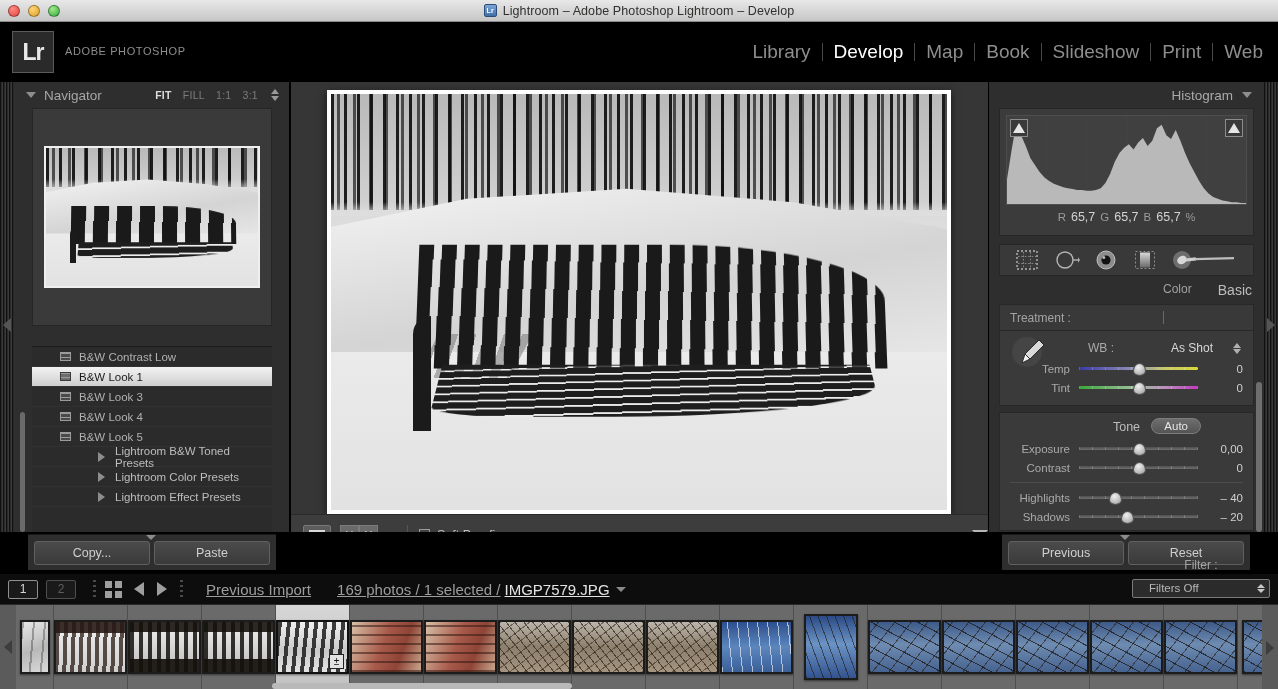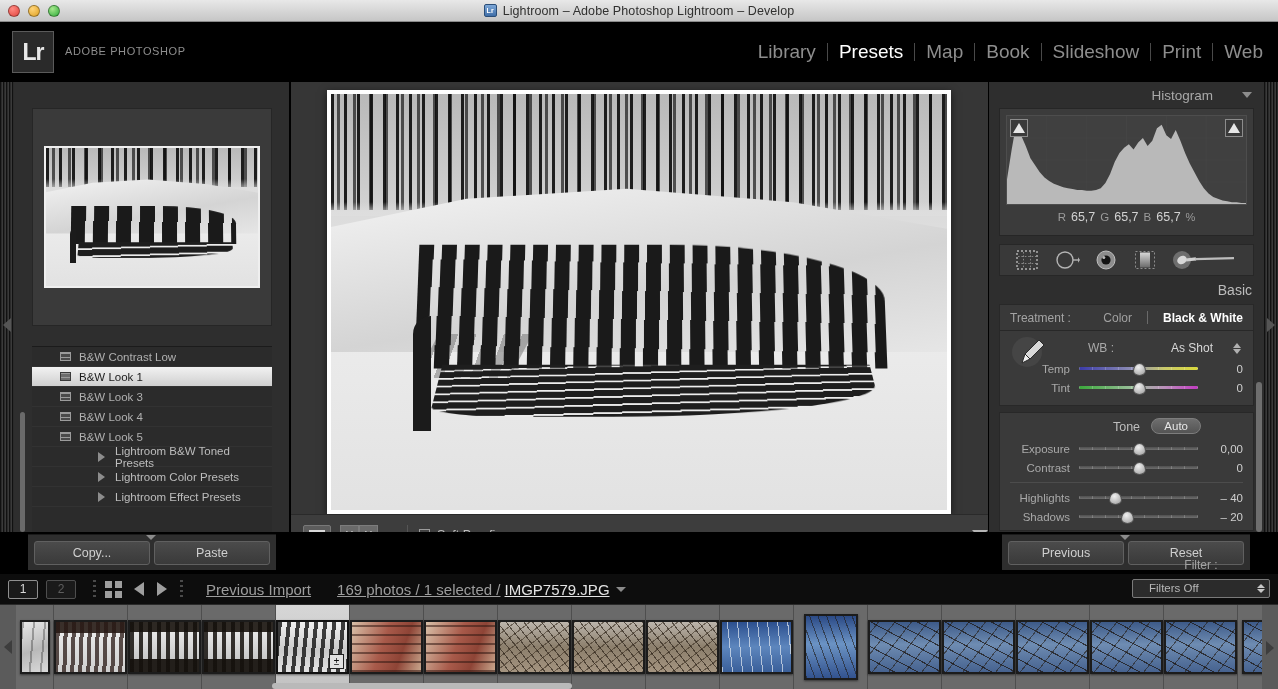--- a/index.html
+++ b/index.html
@@ -238,21 +238,21 @@
     border-top: 9px solid #b5b5b5;
   }
 
   
   .right-panel {
     position: absolute; right: 14px; top: 0; width: 276px; height: 490px;
     background: #2e2e2e; border-left: 1px solid #000;
   }
   .rp-head {
     display: flex; align-items: center; justify-content: flex-end;
-    height: 26px; padding-right: 12px; color: #a9a9a9; font-size: 13.5px; gap: 20px;
+    height: 26px; padding-right: 12px; color: #a9a9a9; font-size: 13.5px;
   }
   .rp-head .tri-r {
     width: 0; height: 0; border-left: 5px solid transparent; border-right: 5px solid transparent;
     border-top: 6px solid #8d8d8d; margin-left: 9px;
   }
   .histo-box {
     margin: 0 10px; height: 128px; background: #3b3b3b;
     border: 1px solid #262626; padding: 6px; position: relative;
   }
   .histo-canvas {
@@ -285,21 +285,21 @@
   .tools-strip svg { display: block; }
 
   .basic-head {
     display: flex; align-items: center; justify-content: flex-end;
     height: 28px; padding-right: 12px; color: #bcbcbc; font-size: 14px;
   }
   .treatment {
     margin: 0 10px; height: 27px; background: #393939; border: 1px solid #282828;
     display: flex; align-items: center; padding: 0 10px; color: #a4a4a4; font-size: 12px;
   }
-  .treatment .tv { margin-left: auto; display: flex; align-items: flex-start; gap: 15px; }
+  .treatment .tv { margin-left: auto; display: flex; align-items: flex-start; gap: 15px; flex-direction: column; }
   .treatment .tv .opt { color: #a0a0a0; }
   .treatment .tv .opt.on { color: #fff; font-weight: bold; }
   .treatment .tv .bar { width: 1px; height: 13px; background: #6a6a6a; }
 
   .wb-block {
     margin: 0 10px; background: #3a3a3a; border: 1px solid #282828;
     border-top: none; padding: 6px 10px 8px; position: relative;
   }
   .wb-row { display: flex; align-items: center; height: 22px; color: #a9a9a9; font-size: 12px; }
   .wb-row .lbl-wb { margin-left: 78px; }
@@ -472,41 +472,55 @@
   <div class="idbar">
     <div class="logo-wrap">
       <div class="lr-box">Lr</div>
       <div class="brand">
         <span class="small">ADOBE PHOTOSHOP</span>
       </div>
     </div>
     <div class="modules">
       <div class="module">Library</div>
       <div class="msep"></div>
-      <div class="module active">Presets</div>
+      <div class="module active">Develop</div>
       <div class="msep"></div>
       <div class="module">Map</div>
       <div class="msep"></div>
       <div class="module">Book</div>
       <div class="msep"></div>
       <div class="module">Slideshow</div>
       <div class="msep"></div>
       <div class="module">Print</div>
       <div class="msep"></div>
       <div class="module">Web</div>
     </div>
   </div>
 
   <div class="workspace">
 
     <div class="left-grip">
       <div class="edge-arrow left"></div>
     </div>
 
     <div class="left-panel">
+      <div class="panel-head">
+        <span class="tri"></span>
+        <span>Navigator</span>
+        <span class="nav-zooms">
+          <span class="on">FIT</span>
+          <span>FILL</span>
+          <span>1:1</span>
+          <span>3:1</span>
+          <span class="updown">
+              <i class="u"></i>
+              <i class="d"></i>
+            </span>
+        </span>
+      </div>
 
       <div class="nav-preview">
         <div class="nav-thumb">
           <div class="sky"></div>
           <div class="treeline"></div>
           <div class="snowbank"></div>
           <div class="bench" style="left:12%;top:42%;width:78%;height:44%;">
             <div class="bench-back"></div>
             <div class="bench-seat"></div>
             <div class="bench-arm"></div>

